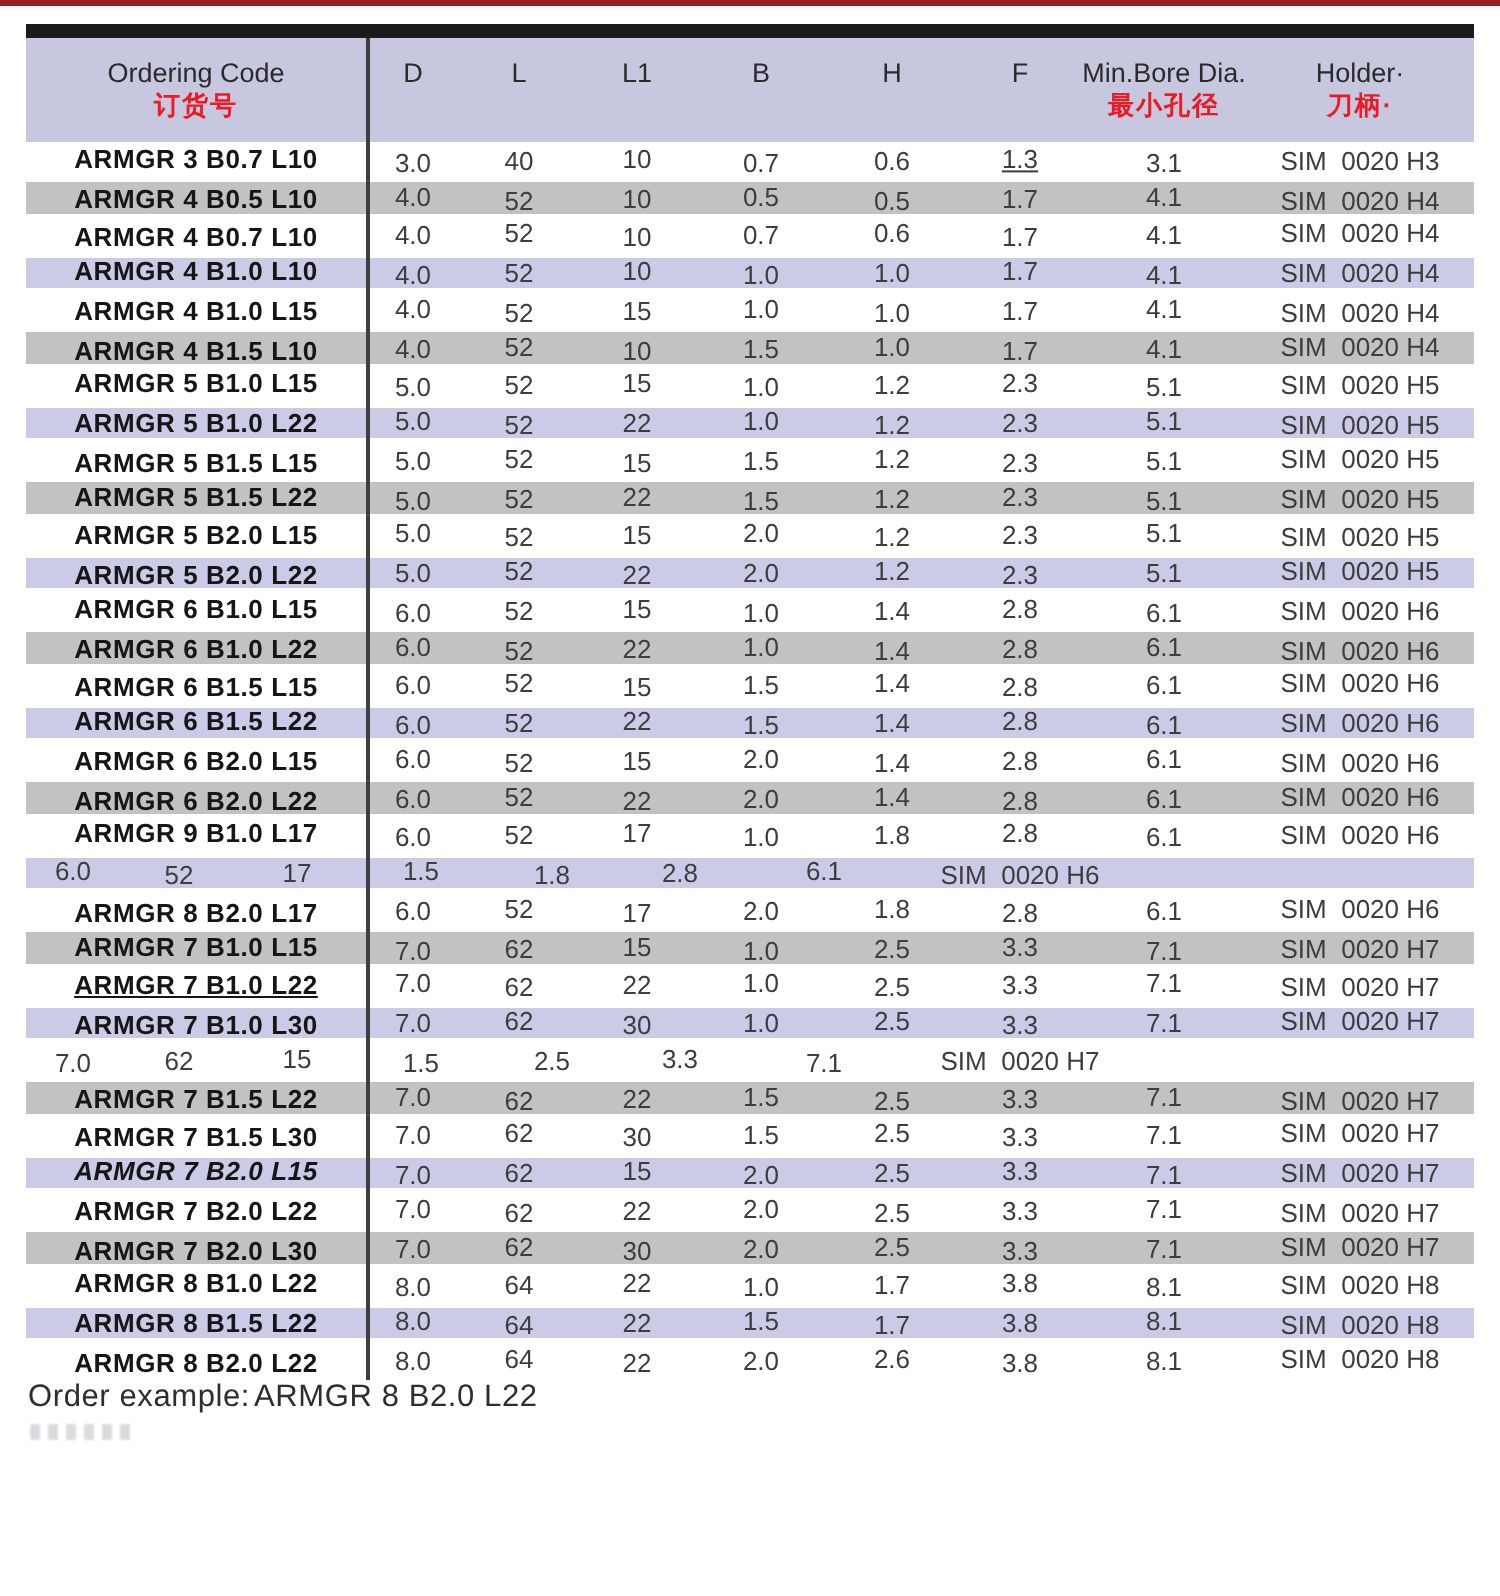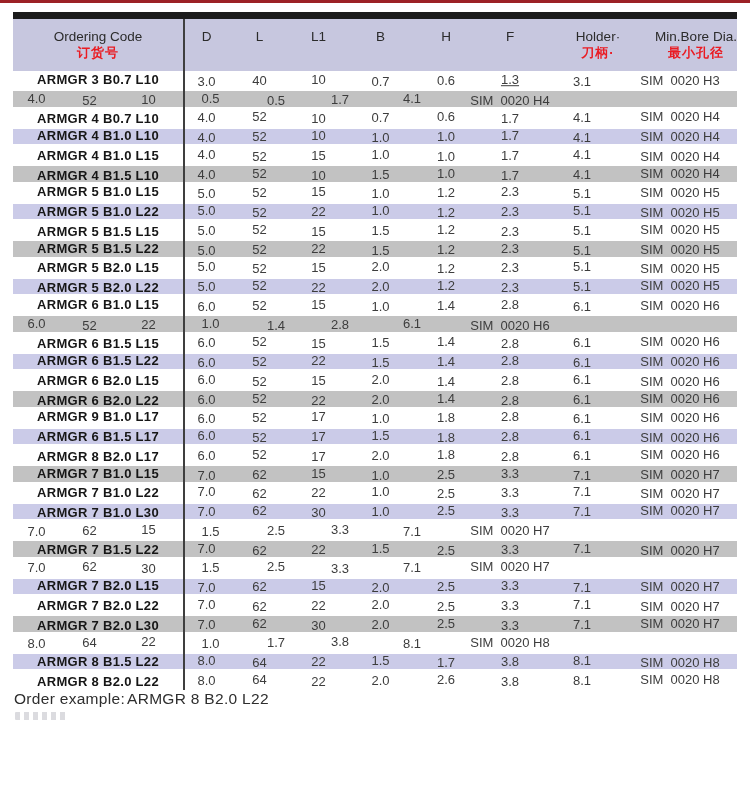--- a/index.html
+++ b/index.html
@@ -72,42 +72,43 @@
         </div>
         <div class="hcell c4">
           <span class="en">B</span>
         </div>
         <div class="hcell c5">
           <span class="en">H</span>
         </div>
         <div class="hcell c6">
           <span class="en">F</span>
         </div>
+        <div class="hcell c7">
+          <span class="en">Min.Bore Dia.</span>
+          <span class="zh">最小孔径</span>
+        </div>
         <div class="hcell c8">
           <span class="en">Holder·</span>
           <span class="zh">刀柄·</span>
-        </div>
-        <div class="hcell c7">
-          <span class="en">Min.Bore Dia.</span>
-          <span class="zh">最小孔径</span>
         </div>
       </div>
     <div class="tbody">
         <div class="row">
           <div class="cell c0 code" style="transform: translateY(-0.8px);">ARMGR 3 B0.7 L10</div>
           <div class="cell c1" style="transform: translateY(0.8px);">3.0</div>
           <div class="cell c2" style="transform: translateY(0px);">40</div>
           <div class="cell c3" style="transform: translateY(-0.8px);">10</div>
           <div class="cell c4" style="transform: translateY(0.8px);">0.7</div>
           <div class="cell c5" style="transform: translateY(0px);">0.6</div>
           <div class="cell c6" style="transform: translateY(-0.8px); text-decoration: underline;">1.3</div>
           <div class="cell c7" style="transform: translateY(0.8px);">3.1</div>
           <div class="cell c8" style="transform: translateY(0px);">SIM  0020 H3</div>
         </div>
         <div class="row gray">
+          <div class="cell c0 code" style="transform: translateY(0px);">ARMGR 4 B0.5 L10</div>
           <div class="cell c1" style="transform: translateY(-0.8px);">4.0</div>
           <div class="cell c2" style="transform: translateY(0.8px);">52</div>
           <div class="cell c3" style="transform: translateY(0px);">10</div>
           <div class="cell c4" style="transform: translateY(-0.8px);">0.5</div>
           <div class="cell c5" style="transform: translateY(0.8px);">0.5</div>
           <div class="cell c6" style="transform: translateY(0px);">1.7</div>
           <div class="cell c7" style="transform: translateY(-0.8px);">4.1</div>
           <div class="cell c8" style="transform: translateY(0.8px);">SIM  0020 H4</div>
         </div>
         <div class="row">
@@ -225,20 +226,21 @@
           <div class="cell c1" style="transform: translateY(0.8px);">6.0</div>
           <div class="cell c2" style="transform: translateY(0px);">52</div>
           <div class="cell c3" style="transform: translateY(-0.8px);">15</div>
           <div class="cell c4" style="transform: translateY(0.8px);">1.0</div>
           <div class="cell c5" style="transform: translateY(0px);">1.4</div>
           <div class="cell c6" style="transform: translateY(-0.8px);">2.8</div>
           <div class="cell c7" style="transform: translateY(0.8px);">6.1</div>
           <div class="cell c8" style="transform: translateY(0px);">SIM  0020 H6</div>
         </div>
         <div class="row gray">
+          <div class="cell c0 code" style="transform: translateY(0px);">ARMGR 6 B1.0 L22</div>
           <div class="cell c1" style="transform: translateY(-0.8px);">6.0</div>
           <div class="cell c2" style="transform: translateY(0.8px);">52</div>
           <div class="cell c3" style="transform: translateY(0px);">22</div>
           <div class="cell c4" style="transform: translateY(-0.8px);">1.0</div>
           <div class="cell c5" style="transform: translateY(0.8px);">1.4</div>
           <div class="cell c6" style="transform: translateY(0px);">2.8</div>
           <div class="cell c7" style="transform: translateY(-0.8px);">6.1</div>
           <div class="cell c8" style="transform: translateY(0.8px);">SIM  0020 H6</div>
         </div>
         <div class="row">
@@ -290,21 +292,20 @@
           <div class="cell c1" style="transform: translateY(0.8px);">6.0</div>
           <div class="cell c2" style="transform: translateY(0px);">52</div>
           <div class="cell c3" style="transform: translateY(-0.8px);">17</div>
           <div class="cell c4" style="transform: translateY(0.8px);">1.0</div>
           <div class="cell c5" style="transform: translateY(0px);">1.8</div>
           <div class="cell c6" style="transform: translateY(-0.8px);">2.8</div>
           <div class="cell c7" style="transform: translateY(0.8px);">6.1</div>
           <div class="cell c8" style="transform: translateY(0px);">SIM  0020 H6</div>
         </div>
         <div class="row lav">
-          <div class="cell c0 code" style="transform: translateY(0px);">ARMGR 6 B1.5 L17</div>
           <div class="cell c1" style="transform: translateY(-0.8px);">6.0</div>
           <div class="cell c2" style="transform: translateY(0.8px);">52</div>
           <div class="cell c3" style="transform: translateY(0px);">17</div>
           <div class="cell c4" style="transform: translateY(-0.8px);">1.5</div>
           <div class="cell c5" style="transform: translateY(0.8px);">1.8</div>
           <div class="cell c6" style="transform: translateY(0px);">2.8</div>
           <div class="cell c7" style="transform: translateY(-0.8px);">6.1</div>
           <div class="cell c8" style="transform: translateY(0.8px);">SIM  0020 H6</div>
         </div>
         <div class="row">
@@ -323,21 +324,21 @@
           <div class="cell c1" style="transform: translateY(0.8px);">7.0</div>
           <div class="cell c2" style="transform: translateY(0px);">62</div>
           <div class="cell c3" style="transform: translateY(-0.8px);">15</div>
           <div class="cell c4" style="transform: translateY(0.8px);">1.0</div>
           <div class="cell c5" style="transform: translateY(0px);">2.5</div>
           <div class="cell c6" style="transform: translateY(-0.8px);">3.3</div>
           <div class="cell c7" style="transform: translateY(0.8px);">7.1</div>
           <div class="cell c8" style="transform: translateY(0px);">SIM  0020 H7</div>
         </div>
         <div class="row">
-          <div class="cell c0 code" style="transform: translateY(0px);">ARMGR 7 B1.0 L22</div>
+          <div class="cell c0 code" style="transform: translateY(0px); text-decoration: underline;">ARMGR 7 B1.0 L22</div>
           <div class="cell c1" style="transform: translateY(-0.8px);">7.0</div>
           <div class="cell c2" style="transform: translateY(0.8px);">62</div>
           <div class="cell c3" style="transform: translateY(0px);">22</div>
           <div class="cell c4" style="transform: translateY(-0.8px);">1.0</div>
           <div class="cell c5" style="transform: translateY(0.8px);">2.5</div>
           <div class="cell c6" style="transform: translateY(0px);">3.3</div>
           <div class="cell c7" style="transform: translateY(-0.8px);">7.1</div>
           <div class="cell c8" style="transform: translateY(0.8px);">SIM  0020 H7</div>
         </div>
         <div class="row lav">
@@ -366,31 +367,32 @@
           <div class="cell c1" style="transform: translateY(-0.8px);">7.0</div>
           <div class="cell c2" style="transform: translateY(0.8px);">62</div>
           <div class="cell c3" style="transform: translateY(0px);">22</div>
           <div class="cell c4" style="transform: translateY(-0.8px);">1.5</div>
           <div class="cell c5" style="transform: translateY(0.8px);">2.5</div>
           <div class="cell c6" style="transform: translateY(0px);">3.3</div>
           <div class="cell c7" style="transform: translateY(-0.8px);">7.1</div>
           <div class="cell c8" style="transform: translateY(0.8px);">SIM  0020 H7</div>
         </div>
         <div class="row">
+          <div class="cell c0 code" style="transform: translateY(0.8px);">ARMGR 7 B1.5 L30</div>
           <div class="cell c1" style="transform: translateY(0px);">7.0</div>
           <div class="cell c2" style="transform: translateY(-0.8px);">62</div>
           <div class="cell c3" style="transform: translateY(0.8px);">30</div>
           <div class="cell c4" style="transform: translateY(0px);">1.5</div>
           <div class="cell c5" style="transform: translateY(-0.8px);">2.5</div>
           <div class="cell c6" style="transform: translateY(0.8px);">3.3</div>
           <div class="cell c7" style="transform: translateY(0px);">7.1</div>
           <div class="cell c8" style="transform: translateY(-0.8px);">SIM  0020 H7</div>
         </div>
         <div class="row lav">
-          <div class="cell c0 code" style="transform: translateY(-0.8px);">ARMGR 7 B2.0 L15</div>
+          <div class="cell c0 code" style="transform: translateY(-0.8px); font-style: italic;">ARMGR 7 B2.0 L15</div>
           <div class="cell c1" style="transform: translateY(0.8px);">7.0</div>
           <div class="cell c2" style="transform: translateY(0px);">62</div>
           <div class="cell c3" style="transform: translateY(-0.8px);">15</div>
           <div class="cell c4" style="transform: translateY(0.8px);">2.0</div>
           <div class="cell c5" style="transform: translateY(0px);">2.5</div>
           <div class="cell c6" style="transform: translateY(-0.8px);">3.3</div>
           <div class="cell c7" style="transform: translateY(0.8px);">7.1</div>
           <div class="cell c8" style="transform: translateY(0px);">SIM  0020 H7</div>
         </div>
         <div class="row">
@@ -409,20 +411,21 @@
           <div class="cell c1" style="transform: translateY(0px);">7.0</div>
           <div class="cell c2" style="transform: translateY(-0.8px);">62</div>
           <div class="cell c3" style="transform: translateY(0.8px);">30</div>
           <div class="cell c4" style="transform: translateY(0px);">2.0</div>
           <div class="cell c5" style="transform: translateY(-0.8px);">2.5</div>
           <div class="cell c6" style="transform: translateY(0.8px);">3.3</div>
           <div class="cell c7" style="transform: translateY(0px);">7.1</div>
           <div class="cell c8" style="transform: translateY(-0.8px);">SIM  0020 H7</div>
         </div>
         <div class="row">
+          <div class="cell c0 code" style="transform: translateY(-0.8px);">ARMGR 8 B1.0 L22</div>
           <div class="cell c1" style="transform: translateY(0.8px);">8.0</div>
           <div class="cell c2" style="transform: translateY(0px);">64</div>
           <div class="cell c3" style="transform: translateY(-0.8px);">22</div>
           <div class="cell c4" style="transform: translateY(0.8px);">1.0</div>
           <div class="cell c5" style="transform: translateY(0px);">1.7</div>
           <div class="cell c6" style="transform: translateY(-0.8px);">3.8</div>
           <div class="cell c7" style="transform: translateY(0.8px);">8.1</div>
           <div class="cell c8" style="transform: translateY(0px);">SIM  0020 H8</div>
         </div>
         <div class="row lav">

